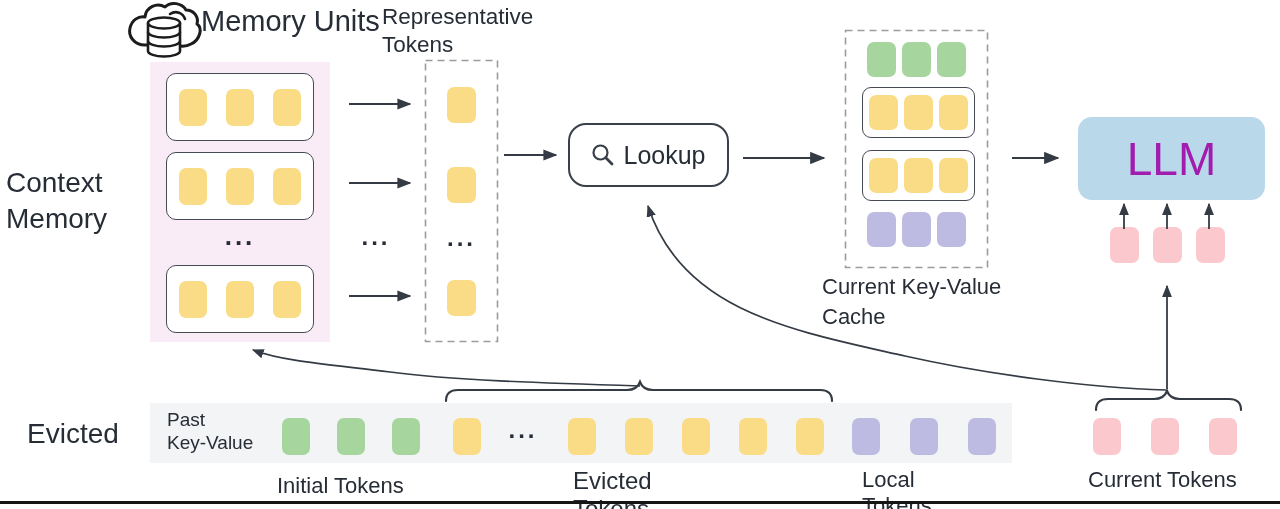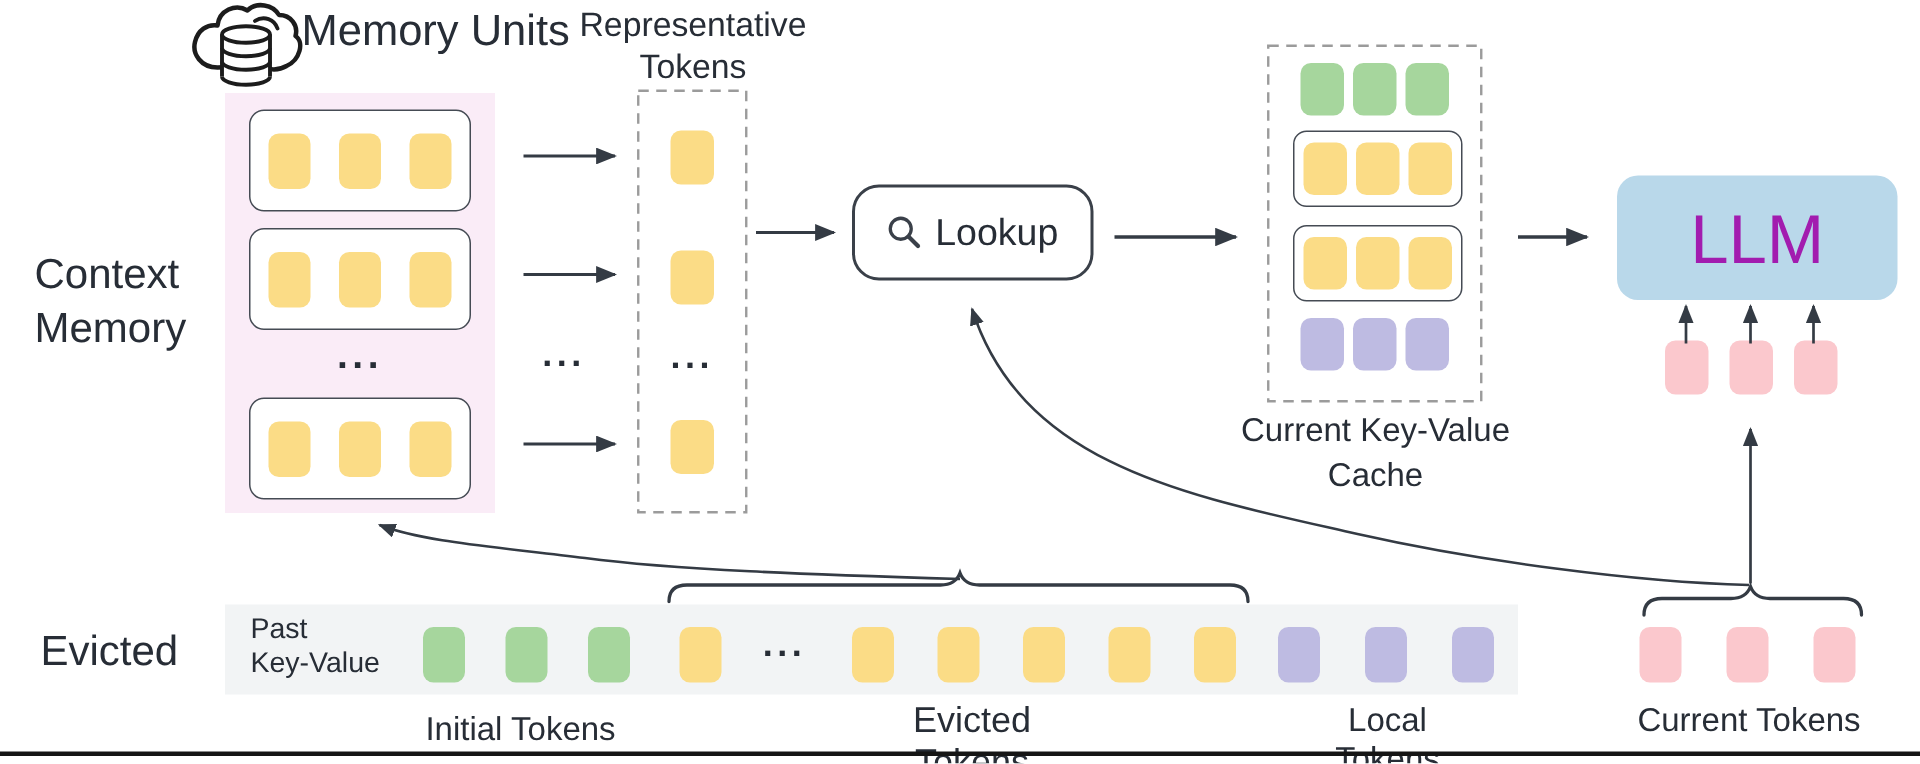--- a/index.html
+++ b/index.html
@@ -2,21 +2,21 @@
 <html><head>
 <meta charset="utf-8">
 <style>
   html,body{margin:0;padding:0;background:#fff;}
   #canvas{
     position:relative;width:1280px;height:509px;background:#fff;overflow:hidden;
     font-family:"Liberation Sans", sans-serif;color:#272D36;
   }
   .abs{position:absolute;}
   .lbl{position:absolute;color:#272D36;}
-  .center{text-align:center;}
+  .center{text-align:left;}
   
   .tg{position:absolute;display:flex;align-items:center;}
   .token{display:inline-block;width:28px;height:37px;border-radius:7px;flex:0 0 auto;}
   .tok-sm .token{width:29px;height:35px;border-radius:7px;}
   .tok-md .token{width:29px;height:36px;border-radius:7px;}
   
   .mem-row{position:absolute;left:166px;width:146px;height:66px;background:#fff;
     border:1.4px solid #454B54;border-radius:10px;display:flex;align-items:center;
     justify-content:center;gap:19px;}
   
@@ -36,21 +36,21 @@
   
   #strip{position:absolute;left:150px;top:403px;width:862px;height:60px;}
   #overlay{position:absolute;left:0;top:0;pointer-events:none;}
   #bottom-rule{position:absolute;left:0;top:501px;width:1280px;height:3px;background:#151515;}
 </style>
 </head>
 <body>
 
 <div id="canvas">
 
-  <div class="lbl" style="left:23px;top:165px;font-size:28px;line-height:36px;">
+  <div class="lbl" style="left:6px;top:165px;font-size:28px;line-height:36px;">
     <div>Context</div>
     <div>Memory</div>
   </div>
 
   <svg class="abs" style="left:126px;top:0;" width="78" height="62" viewBox="0 0 78 62">
     <path d="M19 45 C8 45 2 36 4 28 C6 20 12 16 19 17 C20 7 31 2 39 7 C45 1 56 3 60 10
              C68 10 73 17 71 24 C77 28 74 40 65 44 C60 47 53 47 49 44 L19 45 Z" fill="#fff" stroke="#1c1c1c" stroke-width="3" stroke-linejoin="round"></path>
     <path d="M44 14 C50 10 57 13 59 19" fill="none" stroke="#1c1c1c" stroke-width="2.6" stroke-linecap="round"></path>
     <path d="M22 23 L22 51 A16 5.5 0 0 0 54 51 L54 23 Z" fill="#fff" stroke="none"></path>
     <ellipse cx="38" cy="23" rx="16" ry="5.5" fill="#fff" stroke="#1c1c1c" stroke-width="2.6"></ellipse>

